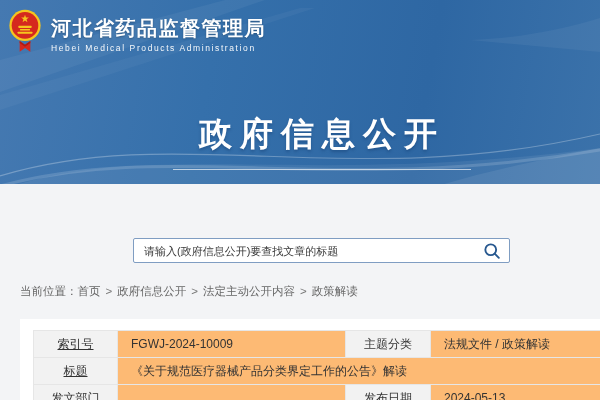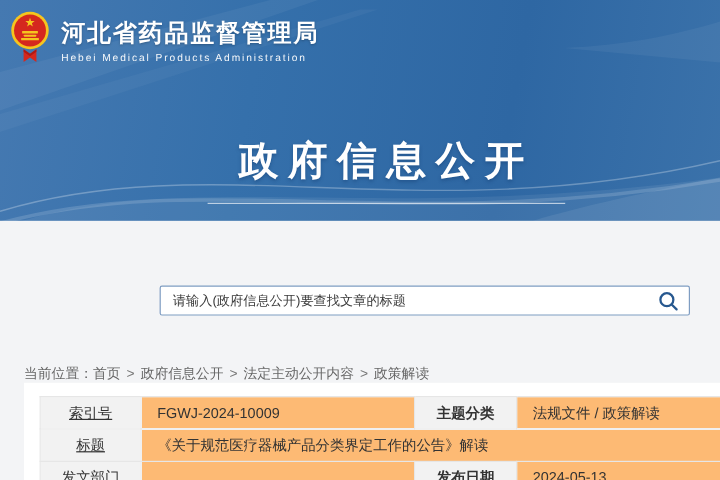--- a/index.html
+++ b/index.html
@@ -18,41 +18,41 @@
     text-shadow:0 1px 2px rgba(0,0,0,0.25);white-space:nowrap;}
   .org-en{color:rgba(255,255,255,0.95);font-size:8.5px;letter-spacing:1.6px;margin-top:4px;white-space:nowrap;}
 
   .banner-title{position:absolute;left:0;top:117px;width:644px;text-align:center;
     color:#ffffff;font-size:33px;font-weight:bold;letter-spacing:8px;line-height:1;
     text-shadow:0 2px 3px rgba(20,60,110,0.45);}
   .banner-underline{position:absolute;left:173px;top:169px;width:298px;height:1px;
     background:rgba(255,255,255,0.65);}
 
   
-  .search-box{position:absolute;left:133px;top:238px;width:442px;height:25px;box-sizing:border-box;
+  .search-box{position:absolute;left:133px;top:238px;width:377px;height:25px;box-sizing:border-box;
     background:#ffffff;border:1px solid #7f9dc2;border-radius:2px;}
   .search-input{position:absolute;left:0;top:0;width:100%;height:100%;box-sizing:border-box;
     border:none;outline:none;background:transparent;padding:0 30px 0 10px;
     font-size:11px;color:#333;font-family:inherit;}
   .search-input::placeholder{color:#3a3a3a;opacity:1;}
   .search-icon{position:absolute;right:8px;top:3px;width:18px;height:18px;cursor:pointer;}
 
   
-  .breadcrumb{position:absolute;left:20px;top:304px;font-size:11.5px;color:#666;white-space:nowrap;}
+  .breadcrumb{position:absolute;left:20px;top:284px;font-size:11.5px;color:#666;white-space:nowrap;}
   .breadcrumb a{color:#666;text-decoration:none;cursor:pointer;}
   .crumb-sep{margin:0 5px;color:#777;}
 
   
   .panel{position:absolute;left:20px;top:319px;width:700px;height:130px;background:#ffffff;}
   .info-table{position:absolute;left:13px;top:11px;border-collapse:collapse;table-layout:fixed;width:660px;}
   .info-table td{border:1px solid #e6e6e6;height:24px;font-size:12px;color:#333;
     overflow:hidden;white-space:nowrap;}
   .cell-label{background:#f2f2f2;text-align:center;}
   .cell-value{background:#fdba74;padding-left:13px;text-align:left;}
-  .col-l1{width:81px;text-decoration:underline;} .col-v1{width:213px;} .col-l2{width:82px;font-weight:bold;}
+  .col-l1{width:81px;text-decoration:underline;} .col-v1{width:213px;} .col-l2{width:82px;}
 </style>
 </head>
 <body>
 
 <div id="page">
 
   <div class="banner">
     <svg class="banner-decor" viewBox="0 0 600 208" preserveAspectRatio="none">
       <path d="M0,60 L225,0 L265,0 L0,92 Z" fill="rgba(255,255,255,0.05)"></path>
       <path d="M0,95 L300,8 L315,8 L0,110 Z" fill="rgba(255,255,255,0.04)"></path>

